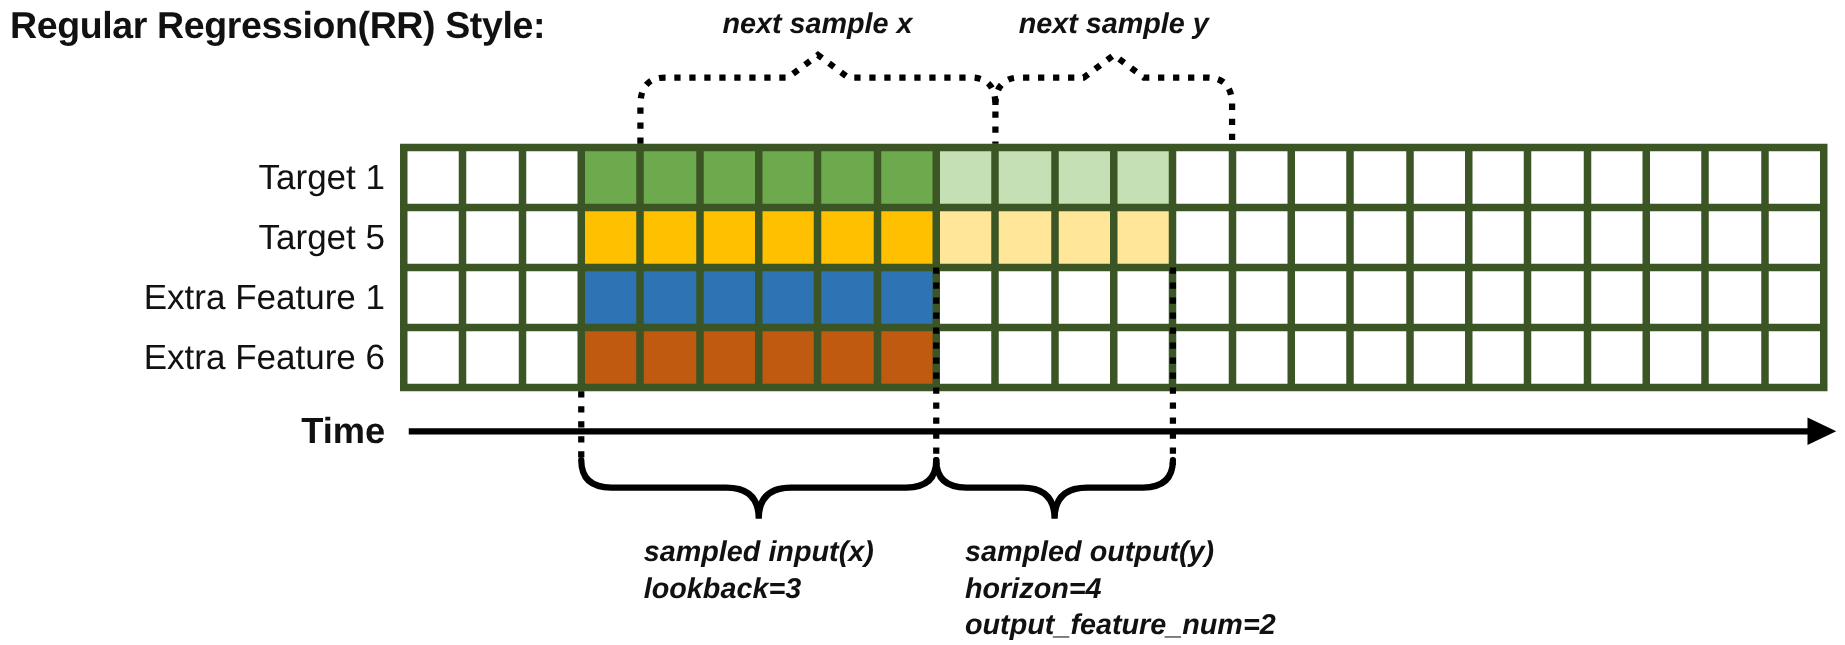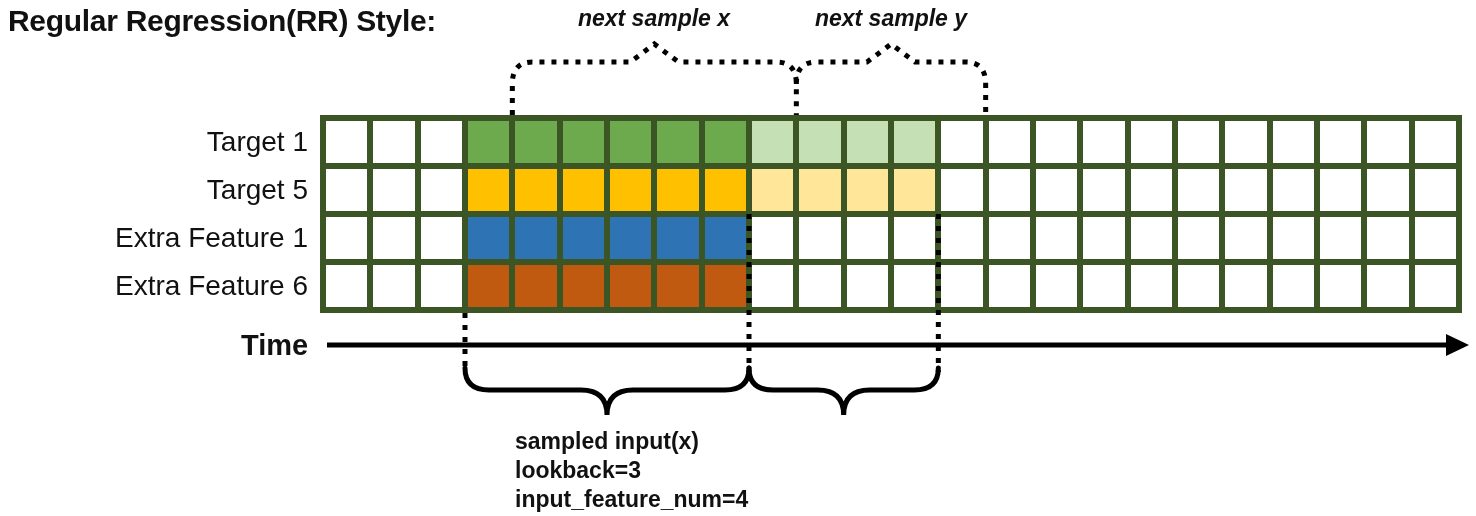--- a/index.html
+++ b/index.html
@@ -23,21 +23,21 @@
     position:absolute;left:0;width:308px;text-align:right;
     font-weight:normal;font-size:28px;white-space:nowrap;
   }
   .time-label{
     position:absolute;left:229px;top:329px;font-size:29px;font-weight:bold;margin-left:12px;
   }
   .sample-text{
     position:absolute;top:427px;font-size:23px;font-weight:bold;line-height:29px;
     white-space:nowrap;
   }
-  .sample-text div{min-height:29px;}
+  .sample-text div{min-height:29px;font-style:italic;}
   svg.overlay{position:absolute;left:0;top:0;pointer-events:none;}
 </style>
 </head>
 <body>
 
 <div class="canvas">
 
   <div class="title">Regular Regression(RR) Style:</div>
 
   <div class="next-label" style="left:891px">next sample y</div>
@@ -159,17 +159,21 @@
       <polygon points="1446,334 1469,345 1446,356" fill="#000000"></polygon>
       <path d="M 465 368 Q 465 390 489 390 L 581 390 Q 607 390 607 415 Q 607 390 633 390 L 725 390 Q 749 390 749 368" fill="none" stroke="#000000" stroke-width="5" stroke-linecap="round"></path>
       <path d="M 749 368 Q 749 390 773 390 L 817.6666666666667 390 Q 843.6666666666667 390 843.6666666666667 415 Q 843.6666666666667 390 869.6666666666667 390 L 914.3333333333334 390 Q 938.3333333333334 390 938.3333333333334 368" fill="none" stroke="#000000" stroke-width="5" stroke-linecap="round"></path>
     </svg>
 
   <div class="time-label">Time</div>
 
   <div class="sample-text" style="left:515px">
     <div>sampled input(x)</div>
     <div>lookback=3</div>
-    <div>input_feature_num=4</div>
   </div>
 
+  <div class="sample-text" style="left:772px">
+    <div>sampled output(y)</div>
+    <div>horizon=4</div>
+    <div>output_feature_num=2</div>
+  </div>
 
 </div>
 
 </body></html>

